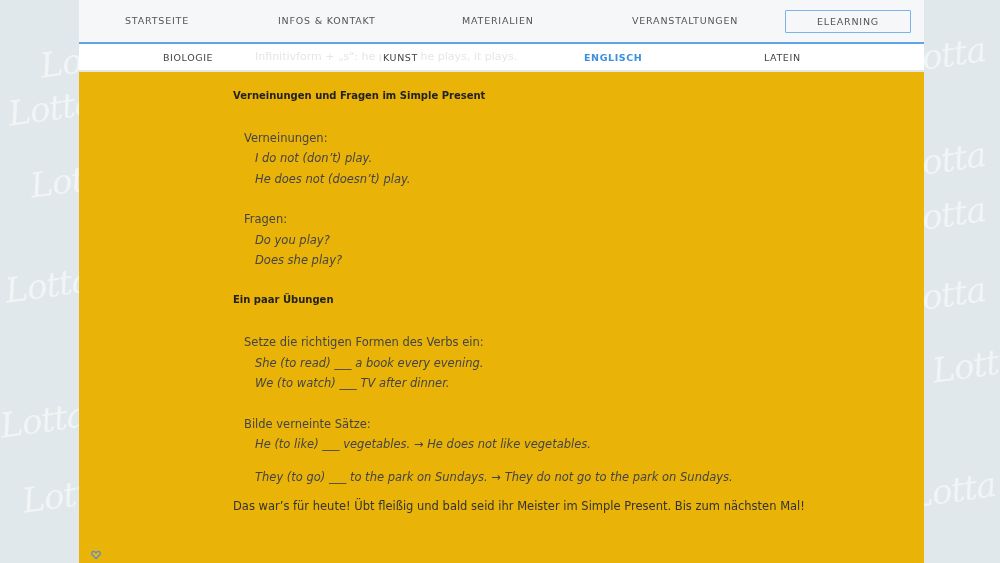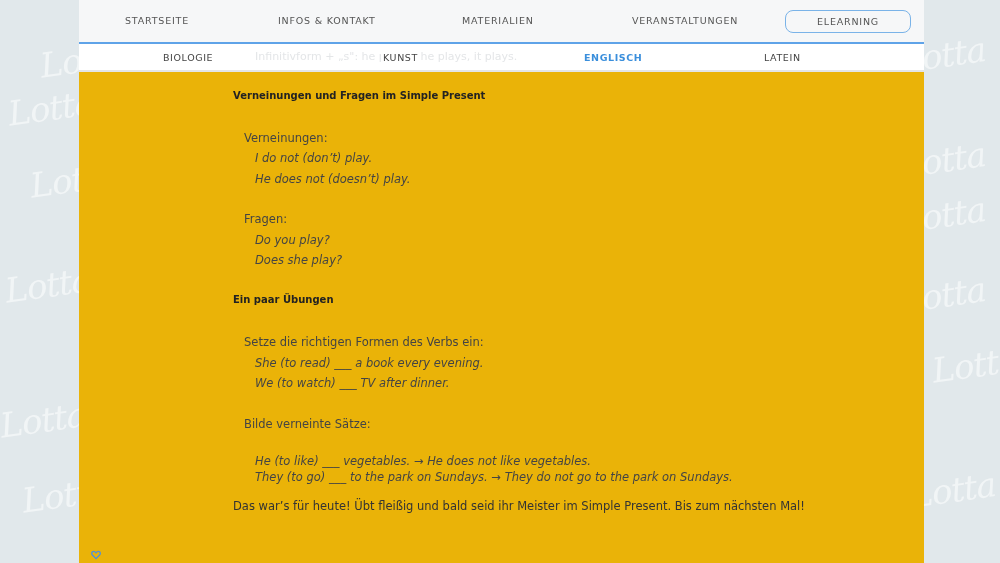--- a/index.html
+++ b/index.html
@@ -40,21 +40,21 @@
       font-size: 9.5px;
       letter-spacing: 0.8px;
       color: #555;
       white-space: nowrap;
     }
     .elearning-btn {
       position: absolute;
       left: 706px; top: 10px;
       width: 126px; height: 23px;
       border: 1.2px solid #7ab3e8;
-      border-radius: 8px;
+      border-radius: 1px;
       background: #f6f7f8;
       font-size: 9.5px;
       letter-spacing: 0.8px;
       color: #555;
       text-align: center;
       line-height: 21px;
     }
     .subnav {
       position: absolute;
       left: 0; top: 44px;
@@ -168,21 +168,21 @@
     <p class="ex" style="top:233px;">Do you play?</p>
     <p class="ex" style="top:253px;">Does she play?</p>
 
     <h3 class="h" style="top:294px;">Ein paar Übungen</h3>
 
     <p class="label" style="top:335px;">Setze die richtigen Formen des Verbs ein:</p>
     <p class="ex" style="top:356px;">She (to read) ___ a book every evening.</p>
     <p class="ex" style="top:376px;">We (to watch) ___ TV after dinner.</p>
 
     <p class="label" style="top:417px;">Bilde verneinte Sätze:</p>
-    <p class="ex" style="top:454px;">He (to like) ___ vegetables. → He does not like vegetables.</p>
+    <p class="ex" style="top:437px;">He (to like) ___ vegetables. → He does not like vegetables.</p>
     <p class="ex" style="top:458px;margin-top:12px;">They (to go) ___ to the park on Sundays. → They do not go to the park on Sundays.</p>
 
     <p class="outro" style="top:499px;">Das war’s für heute! Übt fleißig und bald seid ihr Meister im Simple Present. Bis zum nächsten Mal!</p>
   </main>
 
   <span class="heart">
     <svg width="10" height="10" viewBox="0 0 10 10">
       <path d="M5 8.6 L1.4 5 C0.4 4 0.5 2.3 1.7 1.7 C2.8 1.1 4 1.6 5 2.8 C6 1.6 7.2 1.1 8.3 1.7 C9.5 2.3 9.6 4 8.6 5 Z" fill="none" stroke="#4a90e2" stroke-width="1.3"></path>
     </svg>
   </span>

